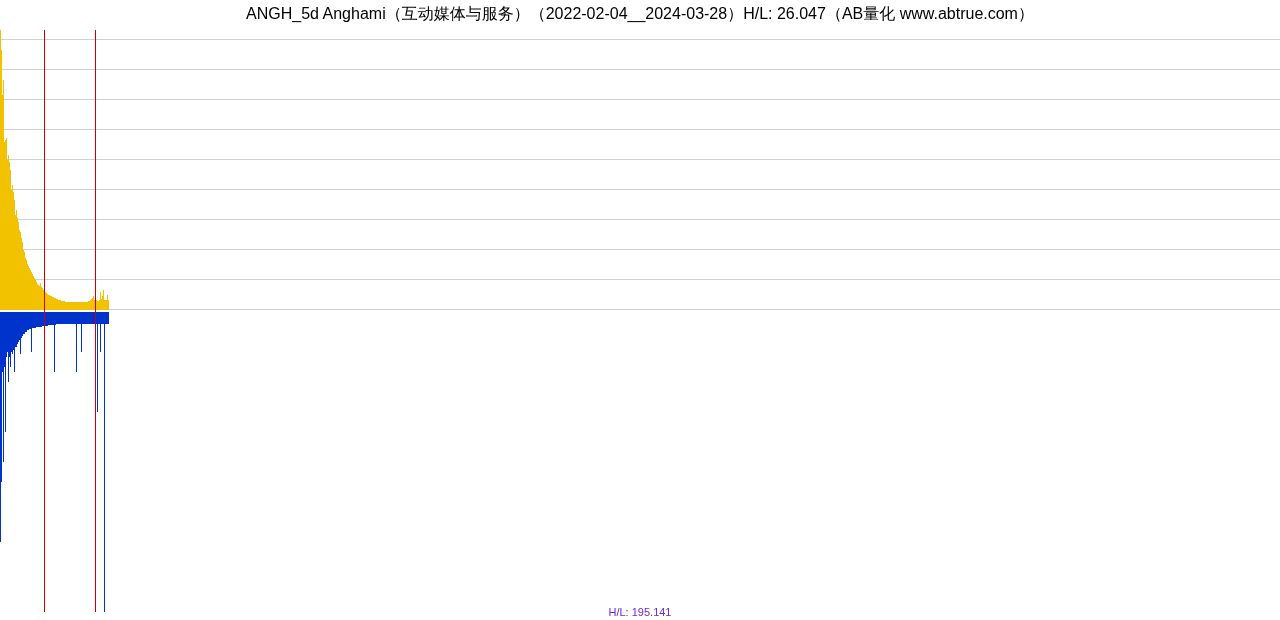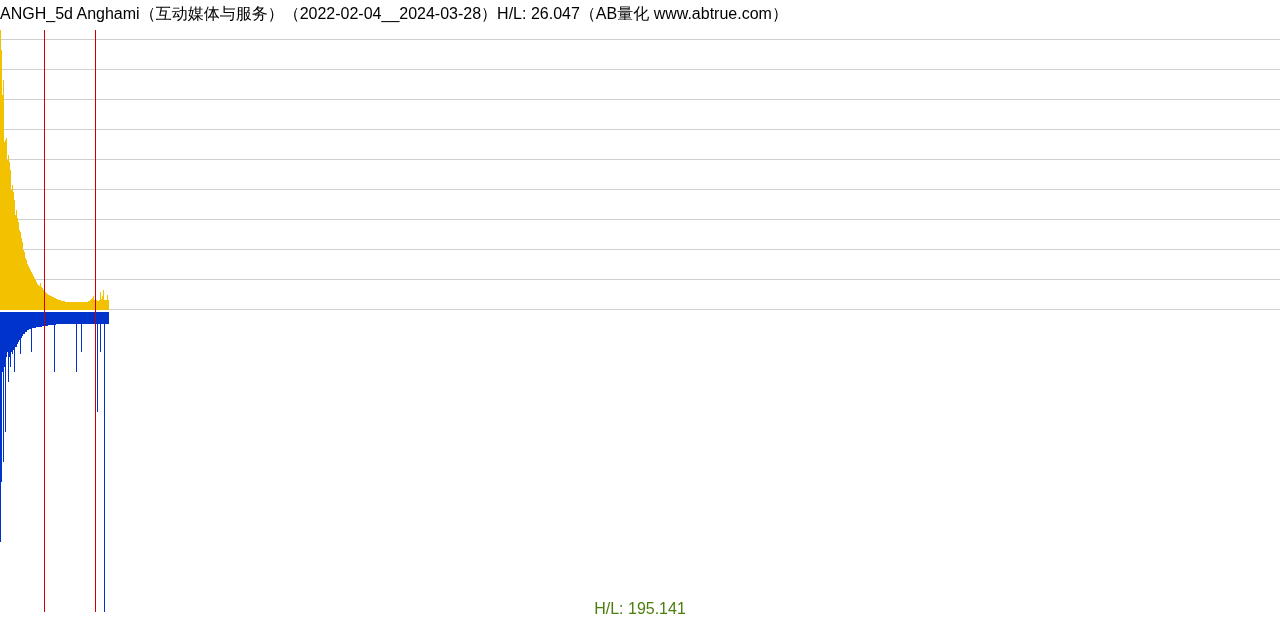--- a/index.html
+++ b/index.html
@@ -9,38 +9,39 @@
       background: #ffffff;
       font-family: Arial, "Microsoft YaHei", sans-serif;
       position: relative;
       overflow: hidden;
     }
     .title {
       position: absolute;
       top: 4px;
       left: 0;
       right: 0;
+      text-align: center;
       font-size: 16px;
       color: #000;
     }
     .chart-area {
       position: absolute;
       top: 30px;
       left: 0;
       width: 1280px;
       height: 582px;
     }
     .bottom-label {
       position: absolute;
       bottom: 2px;
       left: 0;
       right: 0;
       text-align: center;
-      font-size: 16px;
-      color: #4d7c0f;
+      font-size: 11px;
+      color: #6d28d9;
     }
     svg { display: block; }
   </style>
 </head>
 <body>
 
 <div class="title">ANGH_5d Anghami（互动媒体与服务）（2022-02-04__2024-03-28）H/L: 26.047（AB量化  www.abtrue.com）</div>
 
 <div class="chart-area">
   <svg id="chart-svg" width="1280" height="582">

